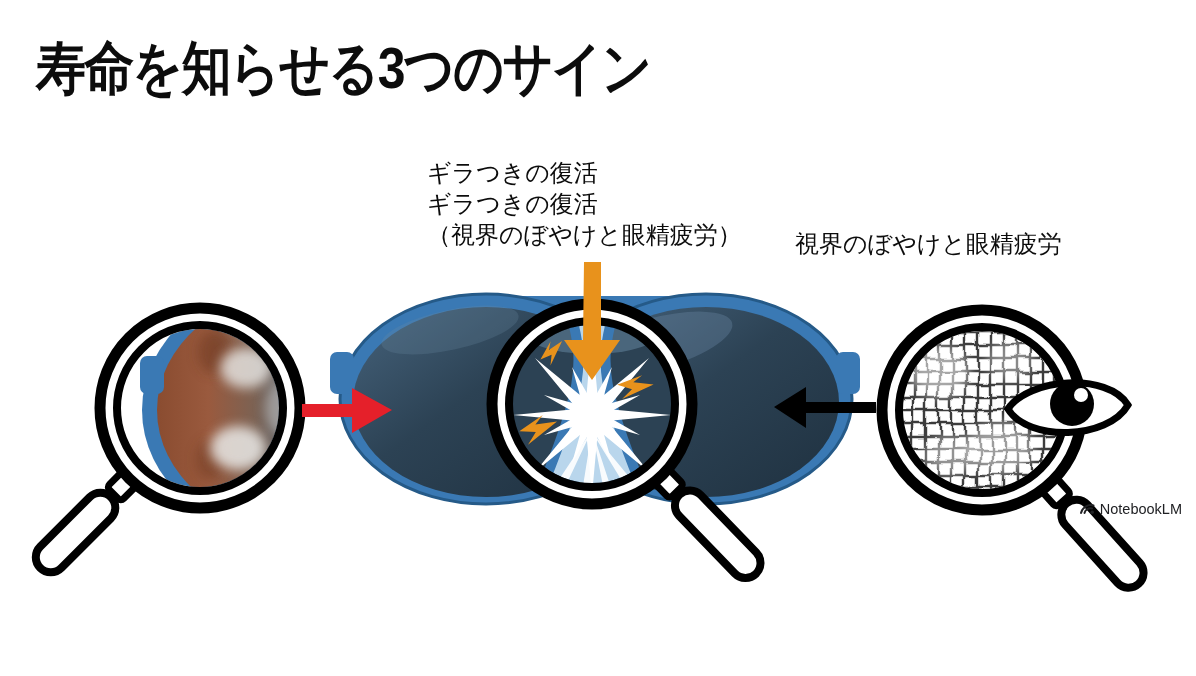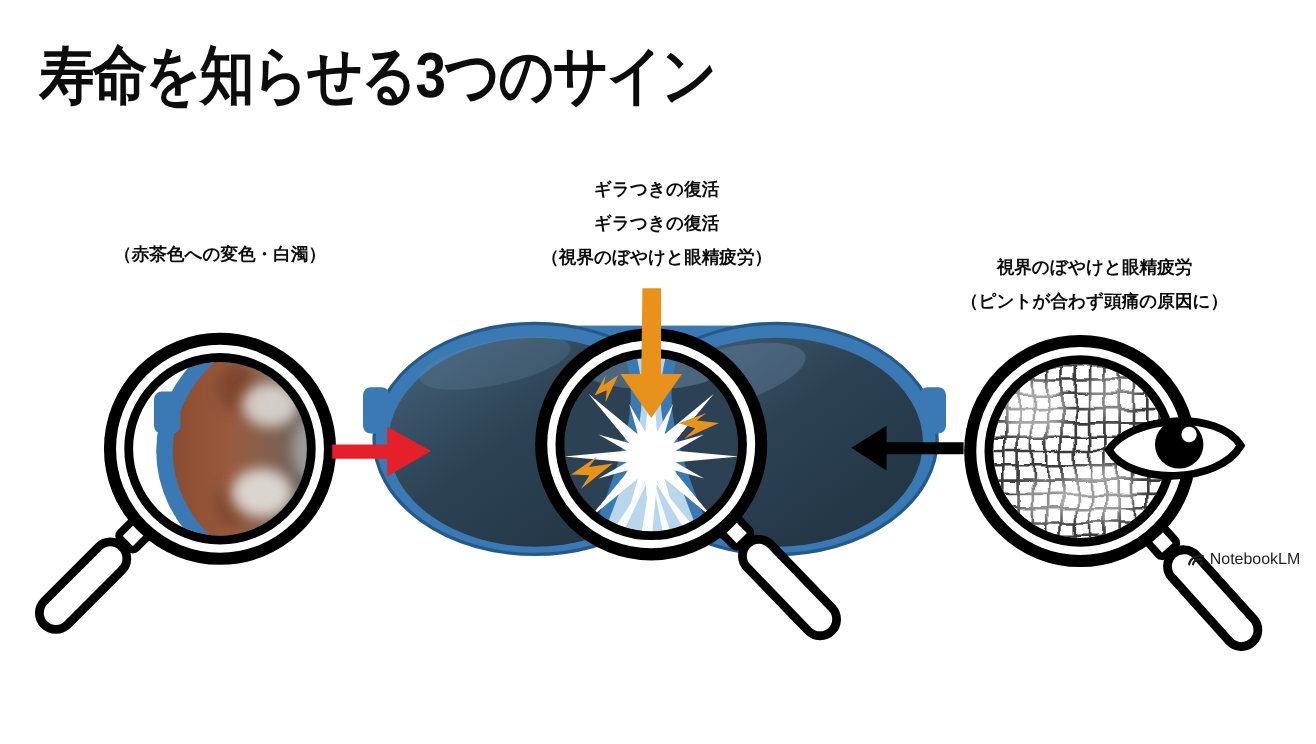--- a/index.html
+++ b/index.html
@@ -7,49 +7,47 @@
     --frame-blue:#3a79b4; --frame-blue-dark:#255a88; --lens-dark:#2c4254;
     --lens-light:#46637c; --bridge-light-blue:#b9d6ec; --discolor-brown:#9a5a3e;
     --cloud-gray:#d9dcdd; --grid-gray:#3a3a3a; --watermark-gray:#202124; --background:#ffffff;
   }
   html,body{margin:0;padding:0;}
   body{width:1196px;height:676px;background:var(--background);overflow:hidden;
        font-family:"Liberation Sans", sans-serif;}
   .stage{position:relative;width:1196px;height:525px;background:var(--background);}
   .title{position:absolute;left:36px;top:30px;font-size:58px;font-weight:900;color:var(--ink);
          letter-spacing:-2px;transform:scaleX(.86);transform-origin:left top;white-space:nowrap;}
-  .label{position:absolute;text-align:center;font-size:16px;font-weight:700;color:var(--ink);
+  .label{position:absolute;font-size:24px;font-weight:400;color:var(--ink);
          line-height:31px;white-space:nowrap;}
   .label-left{left:30px;top:216px;width:340px;}
   .label-center{left:427px;top:157px;width:340px;}
   .label-right{left:795px;top:228px;width:400px;}
   svg.illustration{position:absolute;left:0;top:0;}
   .watermark{position:absolute;right:14px;bottom:8px;display:flex;align-items:flex-end;gap:5px;
              color:var(--watermark-gray);font-size:14.5px;font-weight:500;}
 </style>
 </head>
 <body>
 
 <div class="stage">
 
   <div class="title">寿命を知らせる3つのサイン</div>
 
   <div class="label label-left">
-    <div>（赤茶色への変色・白濁）</div>
   </div>
 
   <div class="label label-center">
     <div>ギラつきの復活</div>
     <div>ギラつきの復活</div>
     <div>（視界のぼやけと眼精疲労）</div>
   </div>
 
   <div class="label label-right">
     <div>視界のぼやけと眼精疲労</div>
-    <div>（ピントが合わず頭痛の原因に）</div>
   </div>
 
   <svg class="illustration" width="1196" height="676" viewBox="0 0 1196 676">
     <defs>
       <clipPath id="cp-left">
           <circle cx="200" cy="408" r="79"></circle>
         </clipPath>
       <clipPath id="cp-center">
           <circle cx="592" cy="404" r="79"></circle>
         </clipPath>

